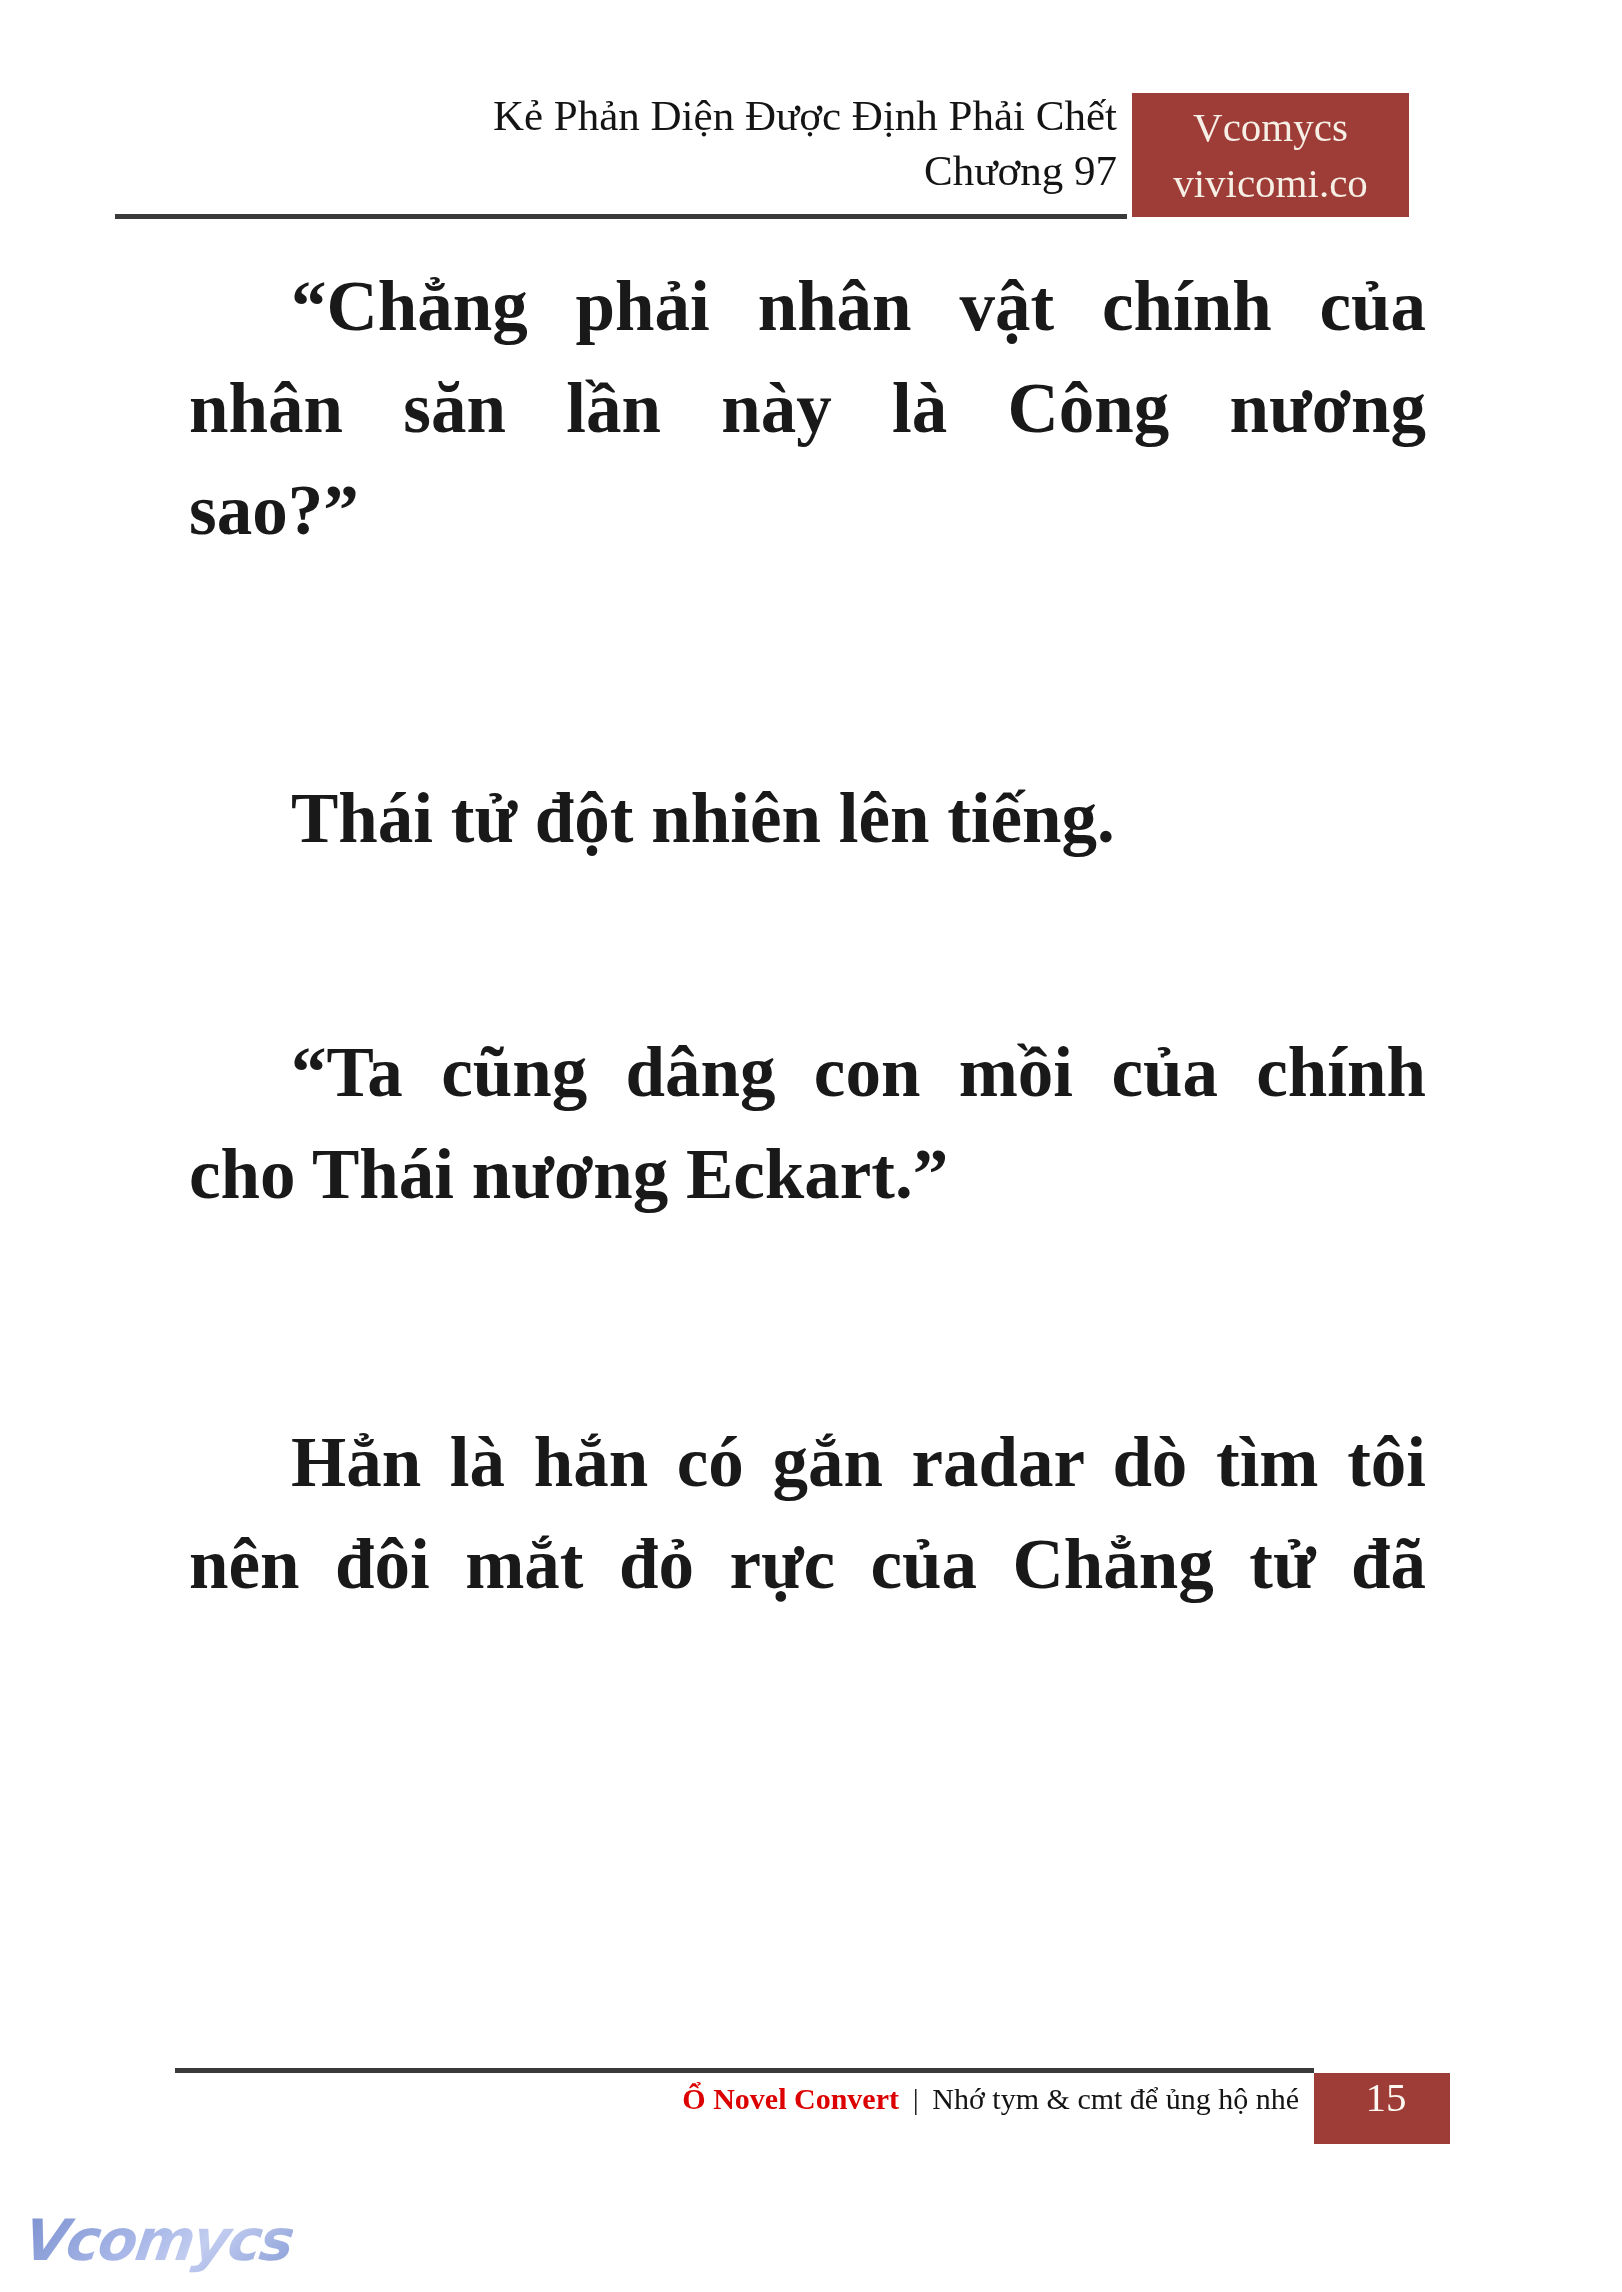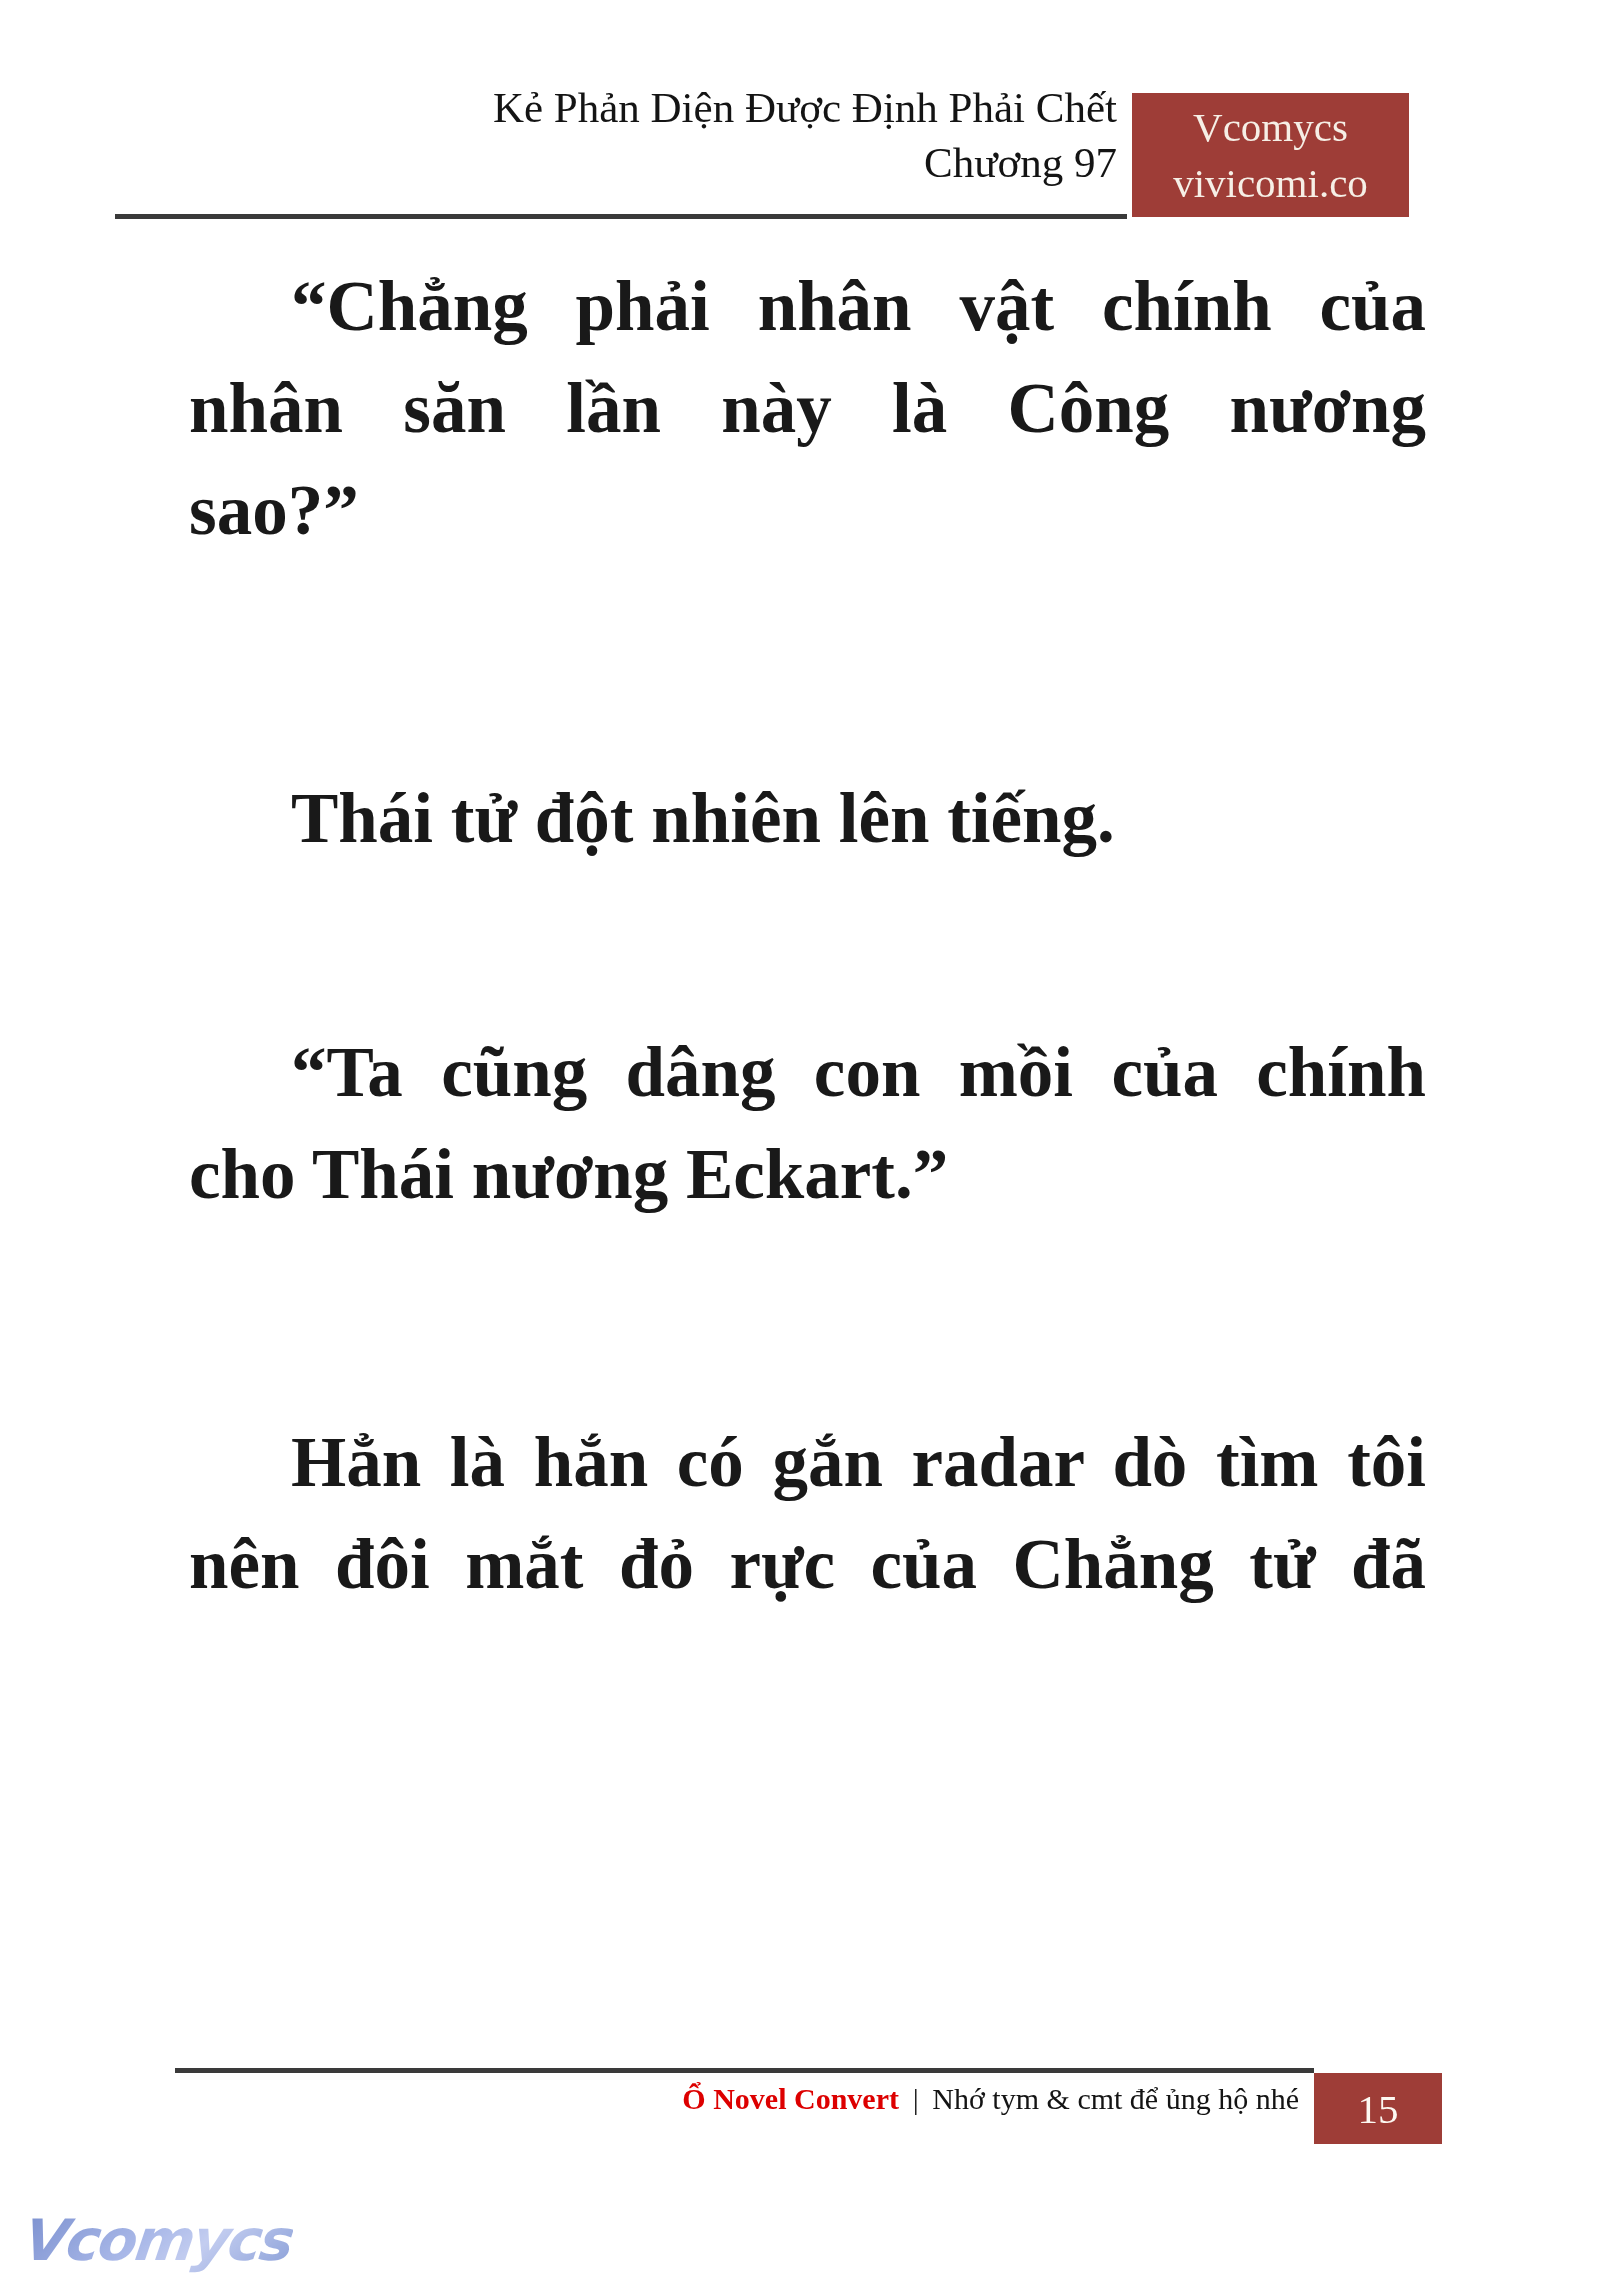--- a/index.html
+++ b/index.html
@@ -7,21 +7,21 @@
     width: 1622px; height: 2293px;
     position: relative;
     background: #ffffff;
     font-family: "Liberation Serif", "DejaVu Serif", serif;
     overflow: hidden;
   }
 
   
   .title-block {
     position: absolute;
-    top: 80px; right: 505px;
+    top: 88px; right: 505px;
     text-align: right;
     font-size: 43px;
     line-height: 55px;
     color: #141414;
     white-space: nowrap;
   }
   .brand-box {
     position: absolute;
     left: 1132px; top: 93px;
     width: 277px; height: 124px;
@@ -75,22 +75,23 @@
     color: #141414;
   }
   .footer-brand { color: #dd0000; font-weight: bold; }
   .footer-sep { padding: 0 13.7px; color: #222222; }
   .page-num-box {
     position: absolute;
     left: 1314px; top: 2073px;
     width: 128px; height: 71px;
     background: #9e3d37;
     color: #fdf9f2;
-    display: flex; align-items: center; justify-content: center;
+    display: flex; justify-content: center;
     font-size: 41px;
+    padding-left: 8px;
   }
 
   
   .watermark {
     position: absolute;
     left: 24.5px; top: 2207px;
     font-family: "DejaVu Sans", sans-serif;
     font-style: italic;
     font-weight: bold;
     font-size: 57px;

